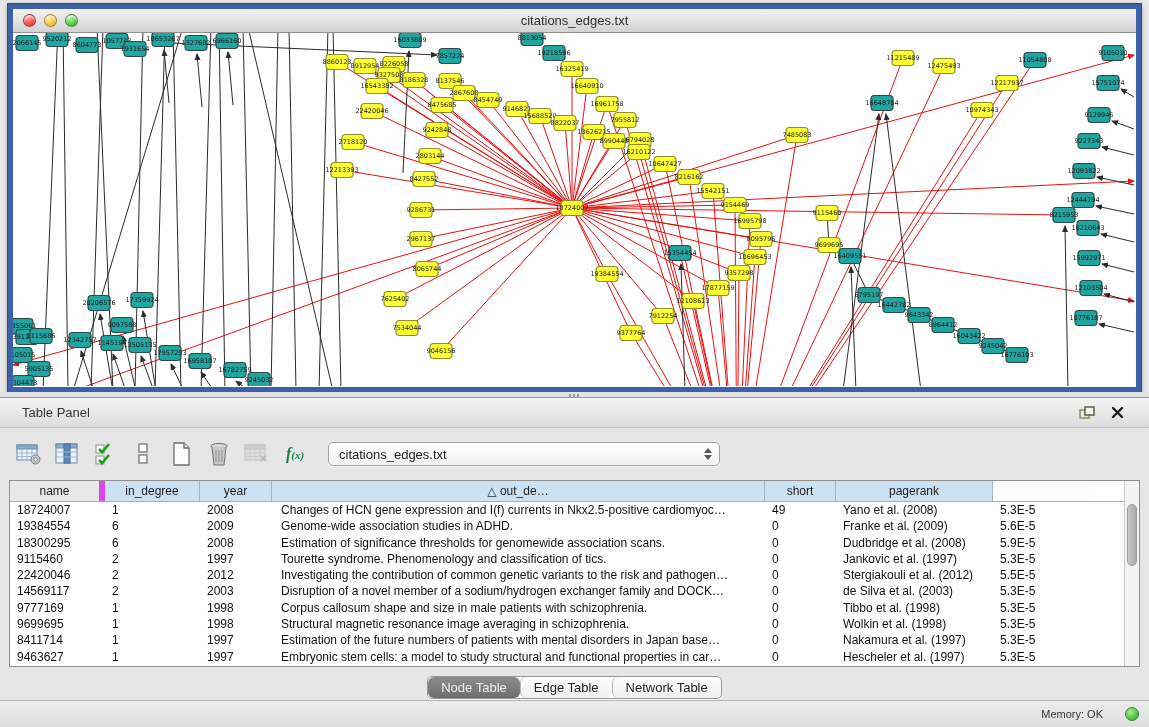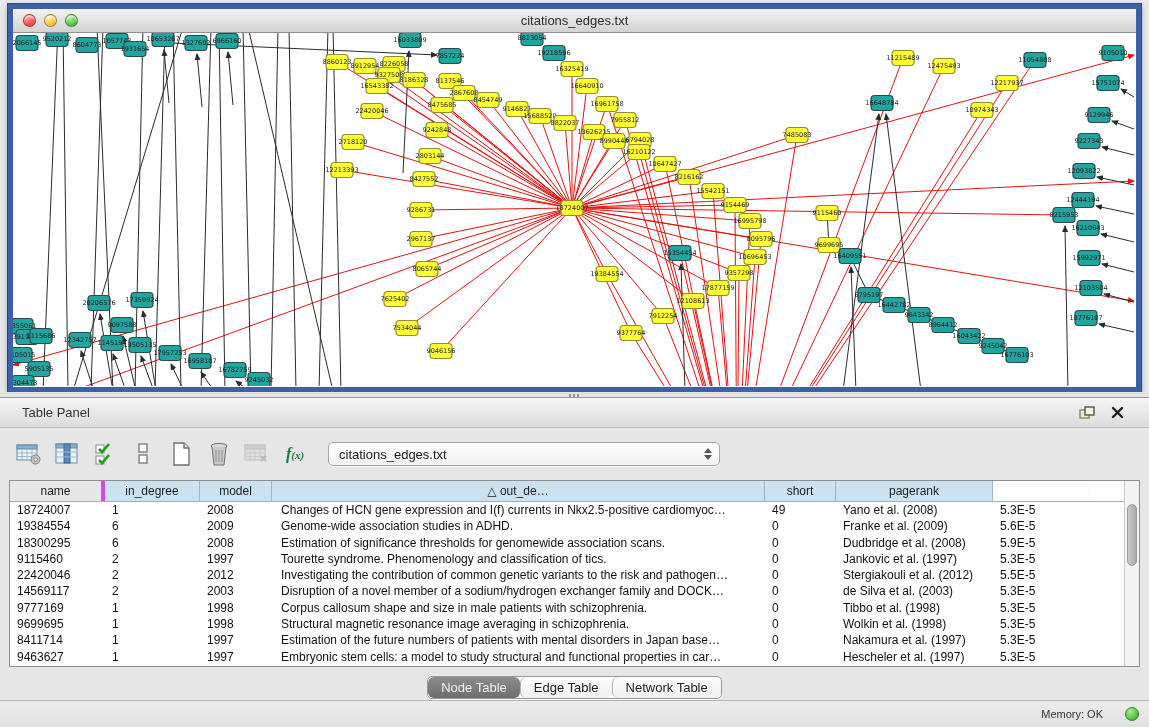--- a/index.html
+++ b/index.html
@@ -45,21 +45,21 @@
   .tb-select .label { flex:1; white-space:nowrap; overflow:hidden; }
   .stepper { width:14px; display:flex; flex-direction:column; align-items:center; gap:2px; }
   .stepper .up { width:0; height:0; border-left:4px solid transparent; border-right:4px solid transparent; border-bottom:5px solid #555; }
   .stepper .down { width:0; height:0; border-left:4px solid transparent; border-right:4px solid transparent; border-top:5px solid #555; }
 
   .table-region { position:relative; margin:0 9px; height:187px; border:1px solid #8f8f8f; background:#fff; overflow:hidden; }
   .thead { display:grid; grid-template-columns:95px 95px 72px 493px 71px 157px 98px 1fr; height:21px;
     border-bottom:1px solid #9db3c2; background:#fff; width:1114px; }
   .th { font-size:12px; color:#1c1c1c; text-align:center; line-height:20px; background:#cbe2f2;
     border-right:1px solid #9fb6c6; white-space:nowrap; overflow:hidden; }
-  .th.c0 { background:#e7e7e7; border-right:4px solid #d946ef; }
+  .th.c0 { background:#e7e7e7; border-right:6px solid #d946ef; }
   .th.c7 { background:#fdfdfd; border-right:none; }
   .tbody { width:1114px; }
   .tr { display:grid; grid-template-columns:95px 95px 72px 493px 71px 157px 98px 1fr; height:16.3px; background:#fff; }
   .td { font-size:12px; color:#111; line-height:16px; white-space:nowrap; overflow:hidden; padding-left:7px; }
   .td.c3 { padding-left:9px; }
   .vscroll { position:absolute; right:0; top:0; width:15px; height:100%; background:#f4f4f4; border-left:1px solid #c9c9c9; }
   .vthumb { position:absolute; left:2px; top:23px; width:10px; height:62px; border-radius:6px;
     background:linear-gradient(90deg,#c9c9c9,#a9a9a9); border:1px solid #9a9a9a; }
 
   .tabs-row { height:40px; display:flex; align-items:center; justify-content:center; }
@@ -736,21 +736,21 @@
             <span class="up"></span>
             <span class="down"></span>
           </span>
       </div>
     </div>
 
     <div class="table-region">
       <div class="thead">
           <div class="th c0">name</div>
           <div class="th c1">in_degree</div>
-          <div class="th c2">model</div>
+          <div class="th c2">year</div>
           <div class="th c4">△ out_de…</div>
           <div class="th c5">short</div>
           <div class="th c6">pagerank</div>
           <div class="th c7"></div>
         </div>
       <div class="tbody">
           <div class="tr">
             <div class="td c0">18724007</div>
             <div class="td c1">1</div>
             <div class="td c2">2008</div>

